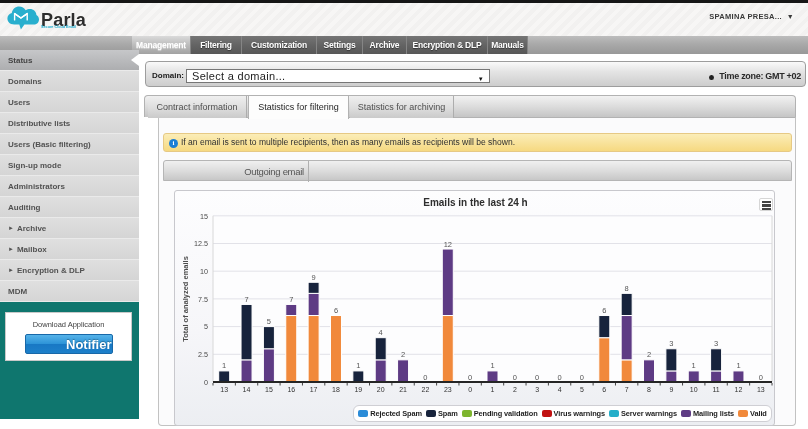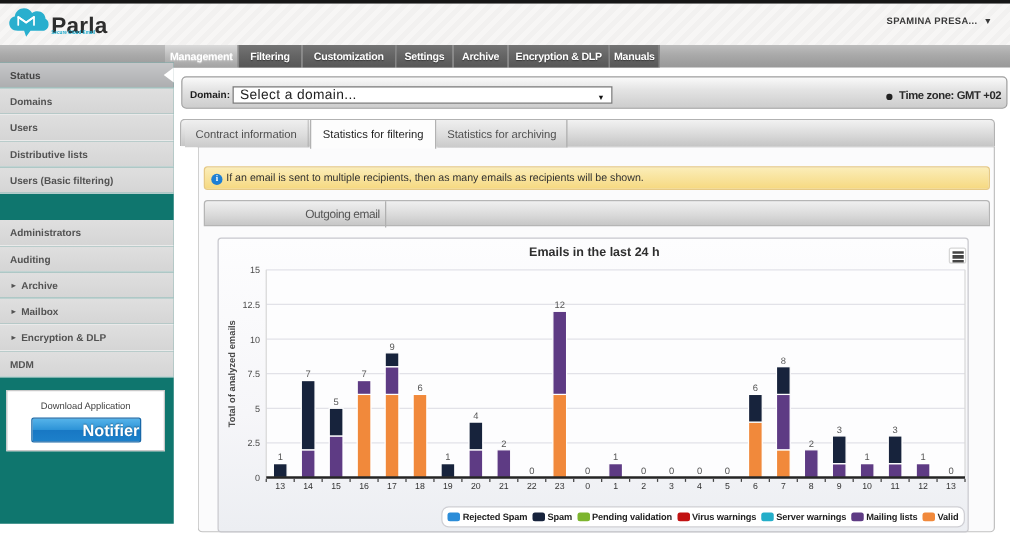--- a/index.html
+++ b/index.html
@@ -85,20 +85,21 @@
   <div class="navtab" style="left:362px;width:44px;">Archive</div>
   <div class="navtab" style="left:406px;width:81px;">Encryption &amp; DLP</div>
   <div class="navtab" style="left:487px;width:41px;border-right:1px solid #858585;">Manuals</div>
 </div>
 <div class="abs" id="sidebar">
   <div class="sitem active" style="top:0px">Status</div>
   <div class="sitem" style="top:21px">Domains</div>
   <div class="sitem" style="top:42px">Users</div>
   <div class="sitem" style="top:63px">Distributive lists</div>
   <div class="sitem" style="top:84px">Users (Basic filtering)</div>
+  <div class="sitem" style="top:105px">Sign-up mode</div>
   <div class="sitem" style="top:126px">Administrators</div>
   <div class="sitem" style="top:147px">Auditing</div>
   <div class="sitem" style="top:168px"><span class="arrowc">►</span>Archive</div>
   <div class="sitem" style="top:189px"><span class="arrowc">►</span>Mailbox</div>
   <div class="sitem" style="top:210px"><span class="arrowc">►</span>Encryption &amp; DLP</div>
   <div class="sitem" style="top:231px">MDM</div>
   <div class="abs" id="dlbox">
     <div class="t">Download Application</div>
     <div id="notif">Notifier</div>
   </div>

